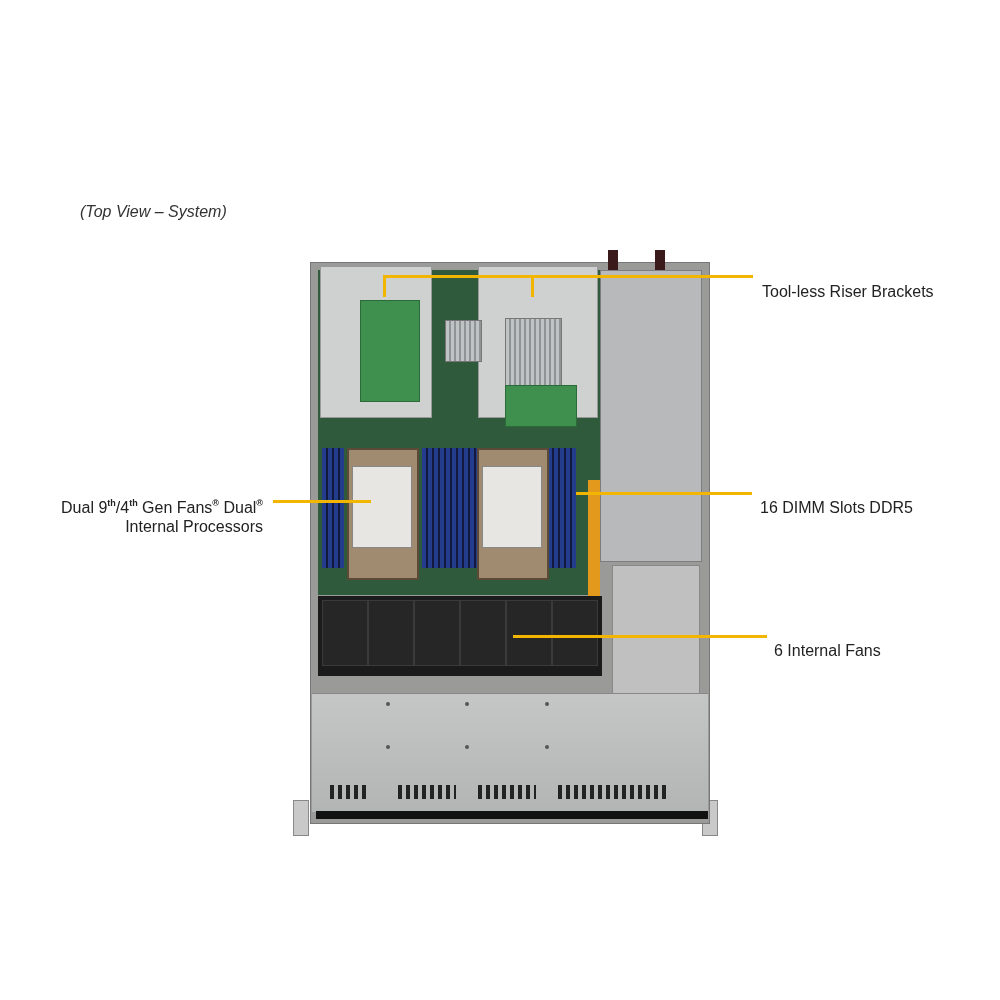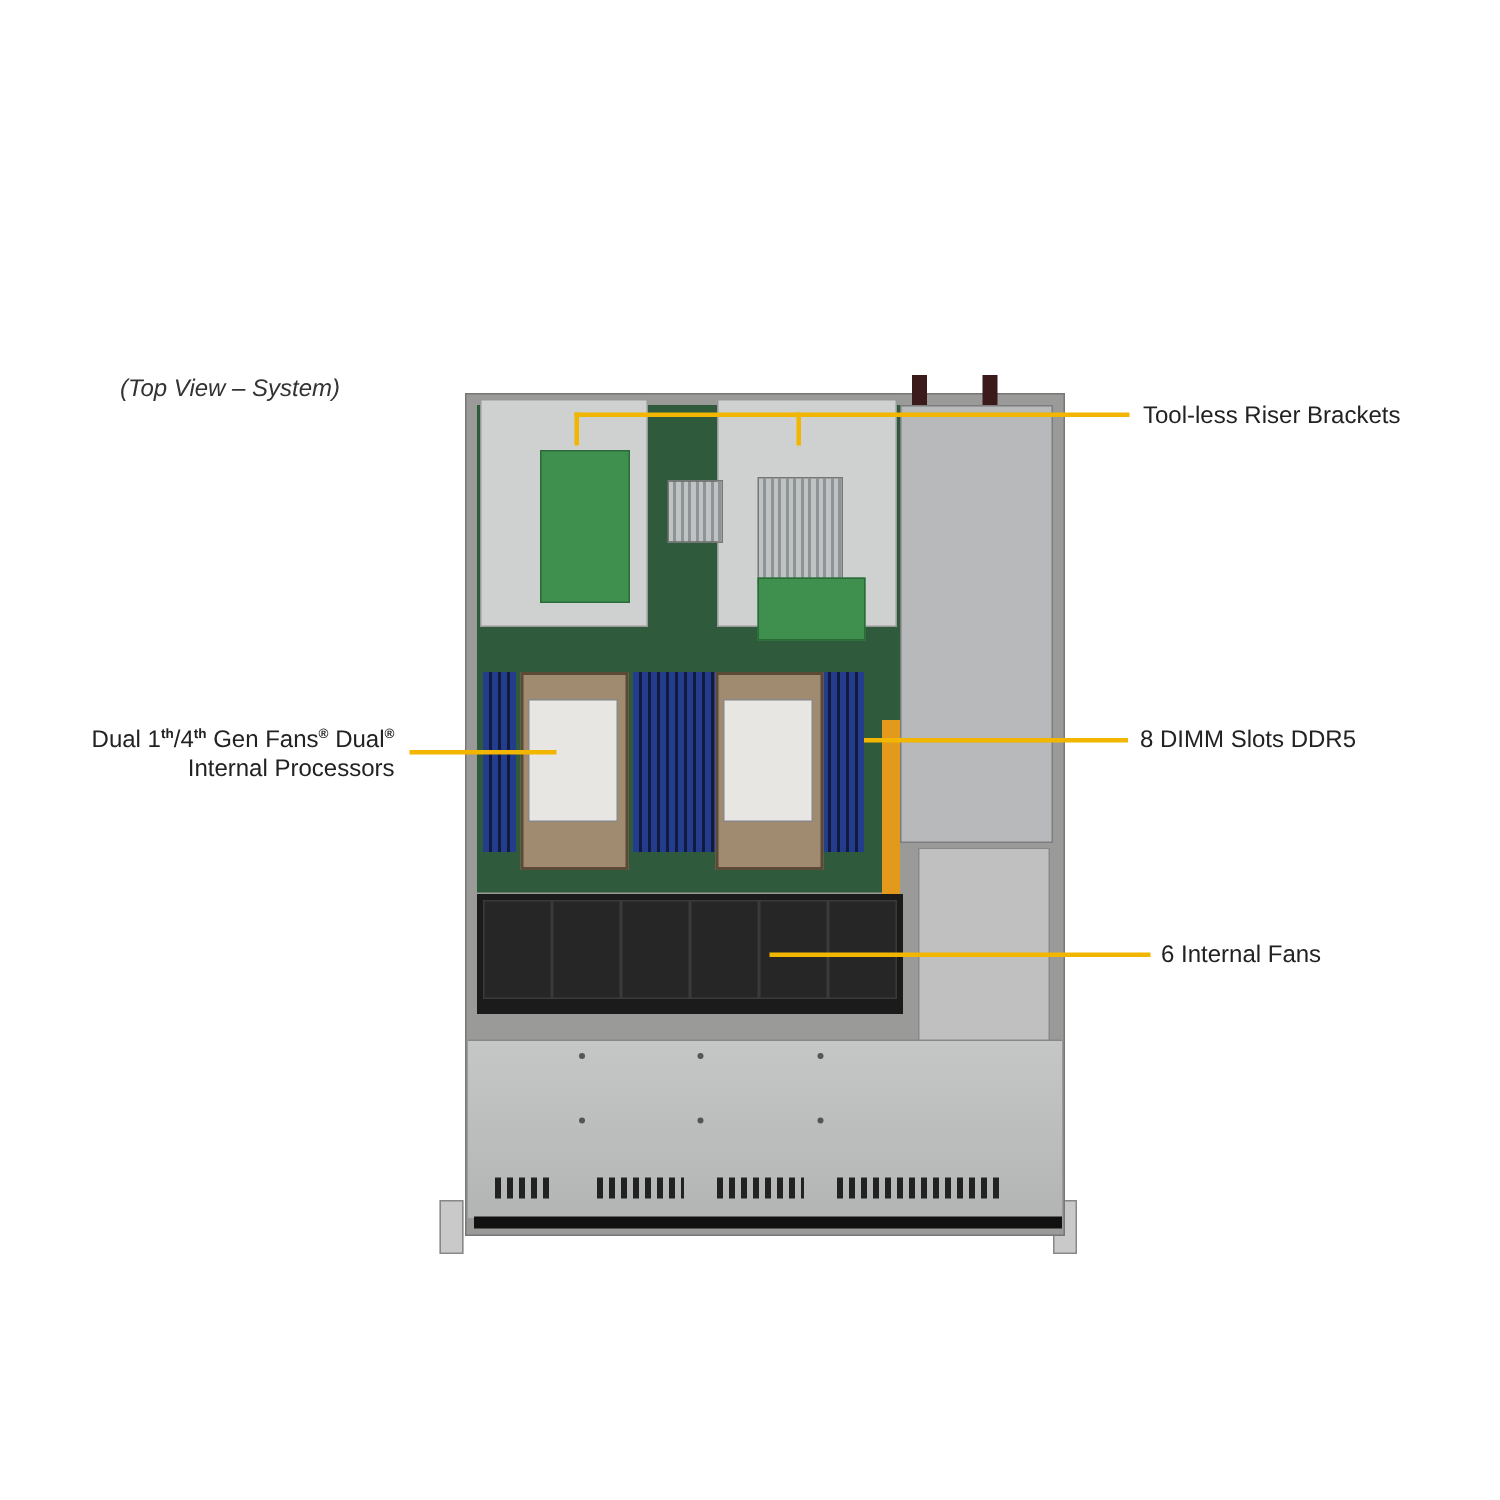--- a/index.html
+++ b/index.html
@@ -1,18 +1,18 @@
 <!DOCTYPE html>
 <html><head>
 <meta charset="utf-8">
 <style>
   html,body{margin:0;padding:0;background:#ffffff;}
   body{width:1000px;height:1000px;position:relative;overflow:hidden;font-family:"Liberation Sans",sans-serif;color:#222;}
-  .caption{position:absolute;left:80px;top:203px;font-size:16px;font-style:italic;color:#333;margin-top:48px;}
-  .label{position:absolute;font-size:16px;color:#222;line-height:19px;white-space:nowrap;}
+  .caption{position:absolute;left:80px;top:203px;font-size:16px;font-style:italic;color:#333;}
+  .label{position:absolute;font-size:16px;color:#222;line-height:19px;white-space:nowrap;margin-top:14px;}
   .label sup{font-size:9px;vertical-align:top;line-height:10px;font-weight:bold;}
   .lead{position:absolute;background:#f2b600;height:3px;}
   .vlead{position:absolute;background:#f2b600;width:3px;}
   
   .chassis{position:absolute;left:310px;top:262px;width:398px;height:560px;background:#9a9a98;border:1px solid #777;}
   .ear{position:absolute;width:14px;height:34px;background:#c9c9c9;border:1px solid #888;}
   .board{position:absolute;left:318px;top:270px;width:282px;height:325px;background:#2f5a3b;}
   .riser{position:absolute;background:#cfd0d0;border:1px solid #999;}
   .card-green{position:absolute;background:#3f8f4e;border:1px solid #2b6b38;}
   .heatsink{position:absolute;background:repeating-linear-gradient(90deg,#bfc3c4 0 3px,#8e9495 3px 5px);border:1px solid #777;}
@@ -90,18 +90,18 @@
 <div class="vlead" style="left:383px;top:275px;height:22px;"></div>
 <div class="vlead" style="left:531px;top:275px;height:22px;"></div>
 
 <div class="lead" style="left:273px;top:500px;width:98px;"></div>
 <div class="lead" style="left:576px;top:492px;width:176px;"></div>
 <div class="lead" style="left:513px;top:635px;width:254px;"></div>
 
 <div class="label" style="left:762px;top:268px;">Tool-less Riser Brackets</div>
 
 <div class="label" style="left:56px;top:484px;text-align:right;width:207px;">
-  <span>Dual 1</span><sup>th</sup><span>/4</span><sup>th</sup><span> Gen Fans</span><sup>®</sup><span> Dual</span><sup>®</sup><br>
+  <span>Dual 9</span><sup>th</sup><span>/4</span><sup>th</sup><span> Gen Fans</span><sup>®</sup><span> Dual</span><sup>®</sup><br>
   <span>Internal Processors</span>
 </div>
 
-<div class="label" style="left:760px;top:484px;">8 DIMM  Slots DDR5</div>
+<div class="label" style="left:760px;top:484px;">16 DIMM  Slots DDR5</div>
 <div class="label" style="left:774px;top:627px;text-align:center;">6 Internal  Fans</div>
 
 </body></html>

